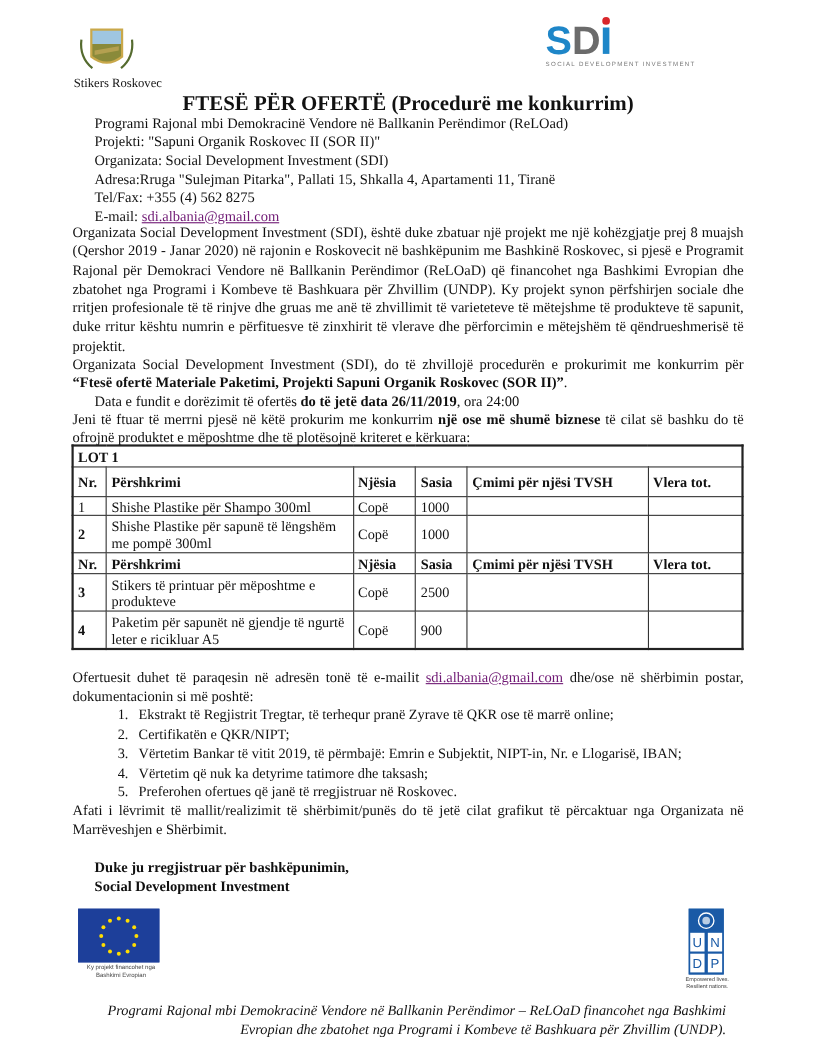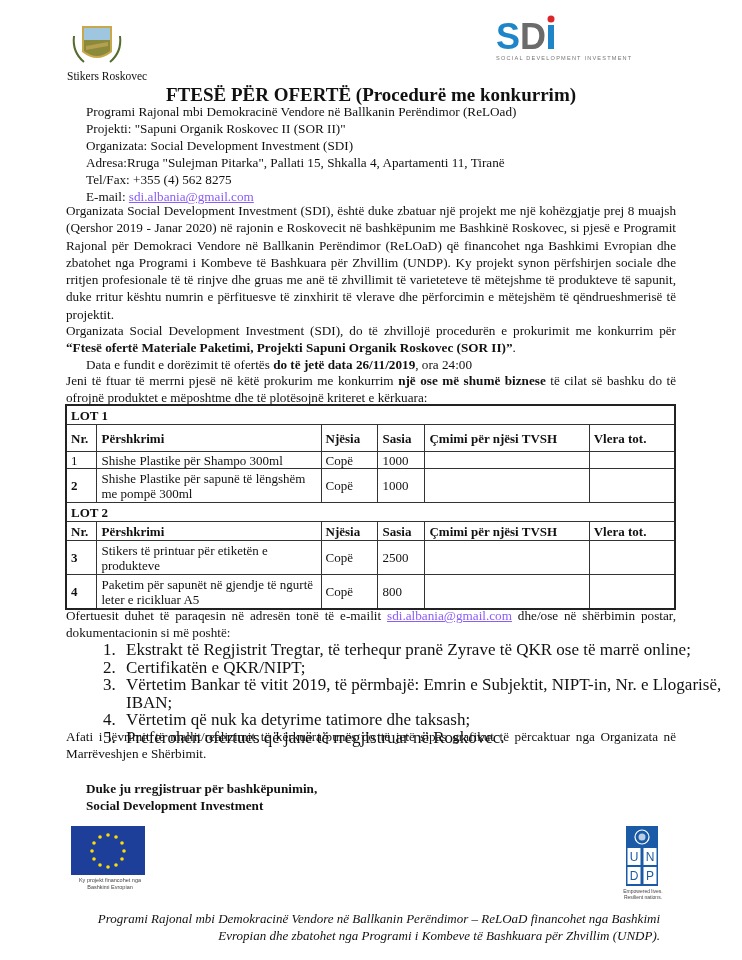--- a/index.html
+++ b/index.html
@@ -5,30 +5,30 @@
   html, body { margin:0; padding:0; background:#ffffff; }
   body { width:742px; height:960px; position:relative; overflow:hidden;
          font-family:"Liberation Serif", serif; color:#111; font-size:13.2px; }
   .logo-rosk { position:absolute; left:68px; top:22px; width:58px; height:46px; }
   .rosk-label { position:absolute; left:67px; top:70px; font-size:11.5px; }
   .sdi-logo { position:absolute; left:494px; top:15px; width:140px; height:48px; }
   .title { position:absolute; left:0; width:742px; top:84px; text-align:center; font-weight:bold; font-size:19px; }
   .line { position:absolute; left:66px; white-space:nowrap; line-height:17px;margin-left:20px; }
   .just { position:absolute; left:66px; width:610px; text-align:justify; line-height:17.3px; }
   .just p { margin:0; }
-  a.mail { color:#8b5cf6; text-decoration:underline; }
+  a.mail { color:#701a75; text-decoration:underline; }
   table.lots { position:absolute; left:65px; top:404px; width:611px; border-collapse:collapse; border:2px solid #222; font-size:13px; }
   table.lots td { border:1px solid #333; padding:0 4px; line-height:15px; vertical-align:middle; }
   table.lots tr.lothead td { font-weight:bold; height:18px; }
   table.lots tr.colhead td { font-weight:bold; height:26px; }
   table.lots tr.colhead2 td { font-weight:bold; height:18px; }
   table.lots tr.row1 td { height:16px; }
   table.lots tr.row2 td { height:33px; }
   .bold { font-weight:bold; }
-  ol.docs { position:absolute; left:96px; top:641px; margin:0; padding:0 0 0 24px; line-height:17.6px; font-size:17px; }
+  ol.docs { position:absolute; left:96px; top:641px; margin:0; padding:0 0 0 24px; line-height:17.6px; font-size:13px; }
   ol.docs li { padding-left:6px; }
   .eu-flag { position:absolute; left:71px; top:826px; width:74px; height:49px; background:#1d3f9a; }
   .eu-cap { position:absolute; left:68px; top:877px; width:84px; font-family:"Liberation Sans", sans-serif; font-size:5.5px; color:#444; text-align:center; line-height:7px; }
   .undp { position:absolute; left:626px; top:826px; width:32px; height:60px; background:#1a5aa6; }
   .undp-cap { position:absolute; left:620px; top:888px; width:46px; font-family:"Liberation Sans", sans-serif; font-size:5px; color:#444; text-align:center; line-height:6px; }
   .footer { position:absolute; left:80px; width:580px; top:910px; text-align:right; font-style:italic; font-size:13px; line-height:17px; }
 </style>
 </head>
 <body>
 
@@ -104,63 +104,60 @@
     <td></td>
   </tr>
   <tr class="row2">
     <td class="bold">2</td>
     <td>Shishe Plastike për sapunë të lëngshëm me pompë 300ml</td>
     <td>Copë</td>
     <td>1000</td>
     <td></td>
     <td></td>
   </tr>
-  <tr class="lothead">
-    <td colspan="6">LOT 2</td>
-  </tr>
   <tr class="colhead2">
     <td>Nr.</td>
     <td>Përshkrimi</td>
     <td>Njësia</td>
     <td>Sasia</td>
     <td>Çmimi për njësi TVSH</td>
     <td>Vlera tot.</td>
   </tr>
   <tr class="row2">
     <td class="bold">3</td>
-    <td>Stikers të printuar për etiketën e produkteve</td>
+    <td>Stikers të printuar për mëposhtme e produkteve</td>
     <td>Copë</td>
     <td>2500</td>
     <td></td>
     <td></td>
   </tr>
   <tr class="row2">
     <td class="bold">4</td>
     <td>Paketim për sapunët në gjendje të ngurtë leter e ricikluar A5</td>
     <td>Copë</td>
-    <td>800</td>
+    <td>900</td>
     <td></td>
     <td></td>
   </tr>
 </tbody>
   </table>
 
 <div class="just" style="top:607px">
   <p><span>Ofertuesit duhet të paraqesin në adresën tonë të e-mailit </span><a class="mail">sdi.albania@gmail.com</a><span> dhe/ose në shërbimin postar, dokumentacionin si më poshtë:</span></p>
 </div>
 <ol class="docs">
   <li>Ekstrakt të Regjistrit Tregtar, të terhequr pranë Zyrave të QKR ose të marrë online;</li>
   <li>Certifikatën e QKR/NIPT;</li>
   <li>Vërtetim Bankar të vitit 2019, të përmbajë: Emrin e Subjektit, NIPT-in, Nr. e Llogarisë, IBAN;</li>
   <li>Vërtetim që nuk ka detyrime tatimore dhe taksash;</li>
   <li>Preferohen ofertues që janë të rregjistruar në Roskovec.</li>
 </ol>
 
 <div class="just" style="top:728px">
-  <p>Afati i lëvrimit të mallit/realizimit të kërkuara/punës do të jetë sipas grafikut të përcaktuar nga Organizata në Marrëveshjen e Shërbimit.</p>
+  <p>Afati i lëvrimit të mallit/realizimit të shërbimit/punës do të jetë cilat grafikut të përcaktuar nga Organizata në Marrëveshjen e Shërbimit.</p>
 </div>
 
 <div class="line bold" style="top:780px">Duke ju rregjistruar për bashkëpunimin,</div>
 <div class="line bold" style="top:797px">Social Development Investment</div>
 
 <svg class="eu-flag" viewBox="0 0 74 49">
   <rect width="74" height="49" fill="#1d3f9a"></rect>
   <g fill="#ffdd00">
     <circle cx="37" cy="9" r="1.8"></circle>
       <circle cx="45" cy="11" r="1.8"></circle>

